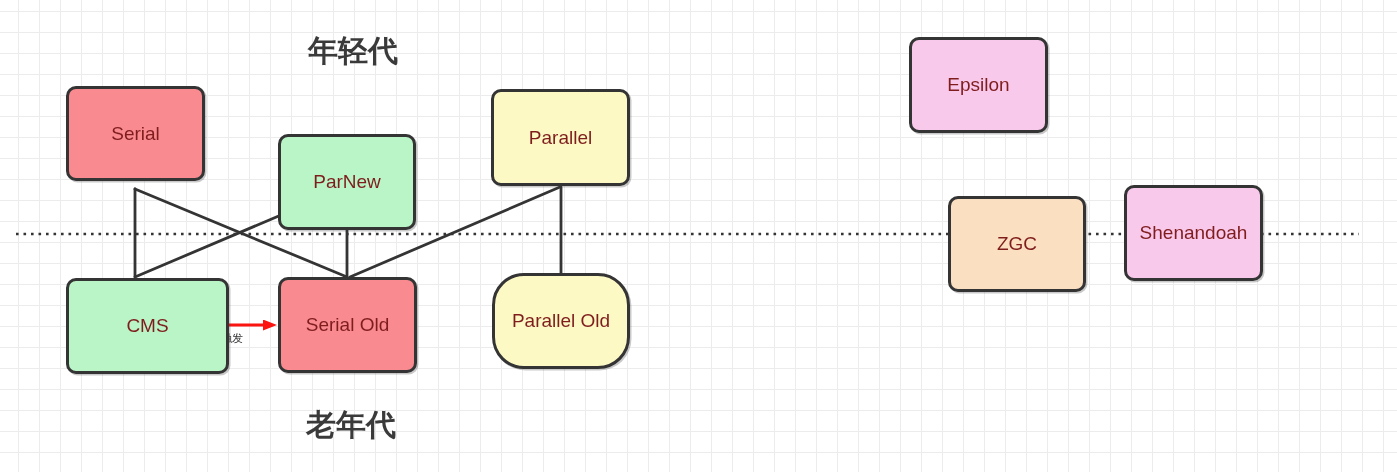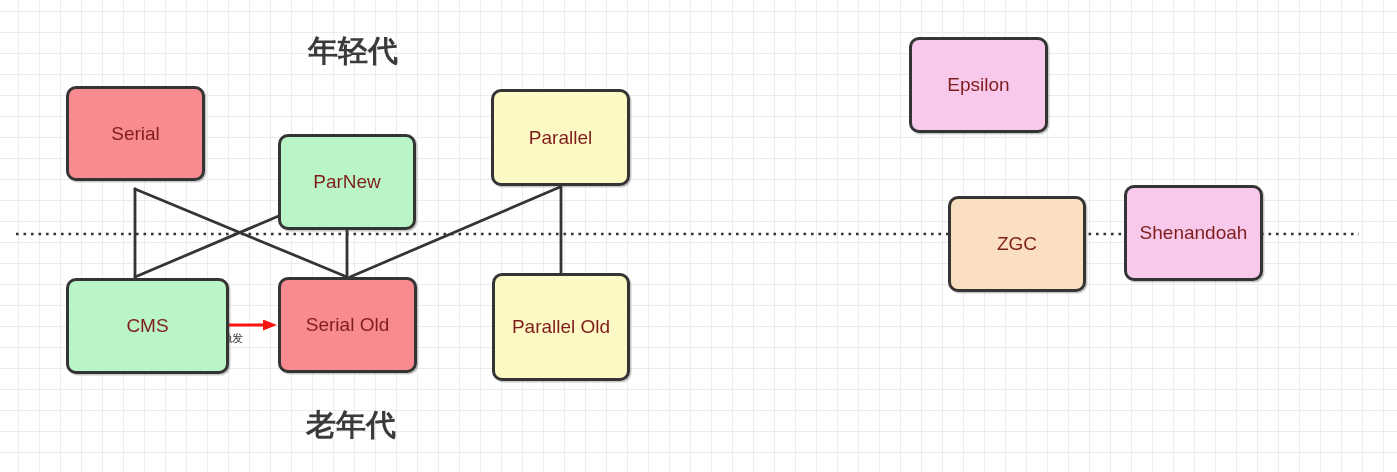--- a/index.html
+++ b/index.html
@@ -98,21 +98,21 @@
   </div>
 
   <div class="node" style="left: 66px; top: 278px; width: 163px; height: 96px; background-color: rgb(186, 245, 200);">
     <span class="node-label">CMS</span>
   </div>
 
   <div class="node" style="left: 278px; top: 277px; width: 139px; height: 96px; background-color: rgb(249, 139, 144);">
     <span class="node-label">Serial Old</span>
   </div>
 
-  <div class="node" style="left: 492px; top: 273px; width: 138px; height: 108px; background-color: rgb(252, 249, 197);">
+  <div class="node" style="left: 492px; top: 273px; width: 138px; height: 96px; background-color: rgb(252, 249, 197); border-radius: 32px;">
     <span class="node-label">Parallel Old</span>
   </div>
 
 
   <div class="node" style="left: 920px; top: 196px; width: 138px; height: 96px; background-color: rgb(251, 223, 193); margin-left: 28px;">
     <span class="node-label">ZGC</span>
   </div>
 
   <div class="node" style="left: 1124px; top: 185px; width: 139px; height: 96px; background-color: rgb(249, 201, 236);">
     <span class="node-label">Shenandoah</span>

